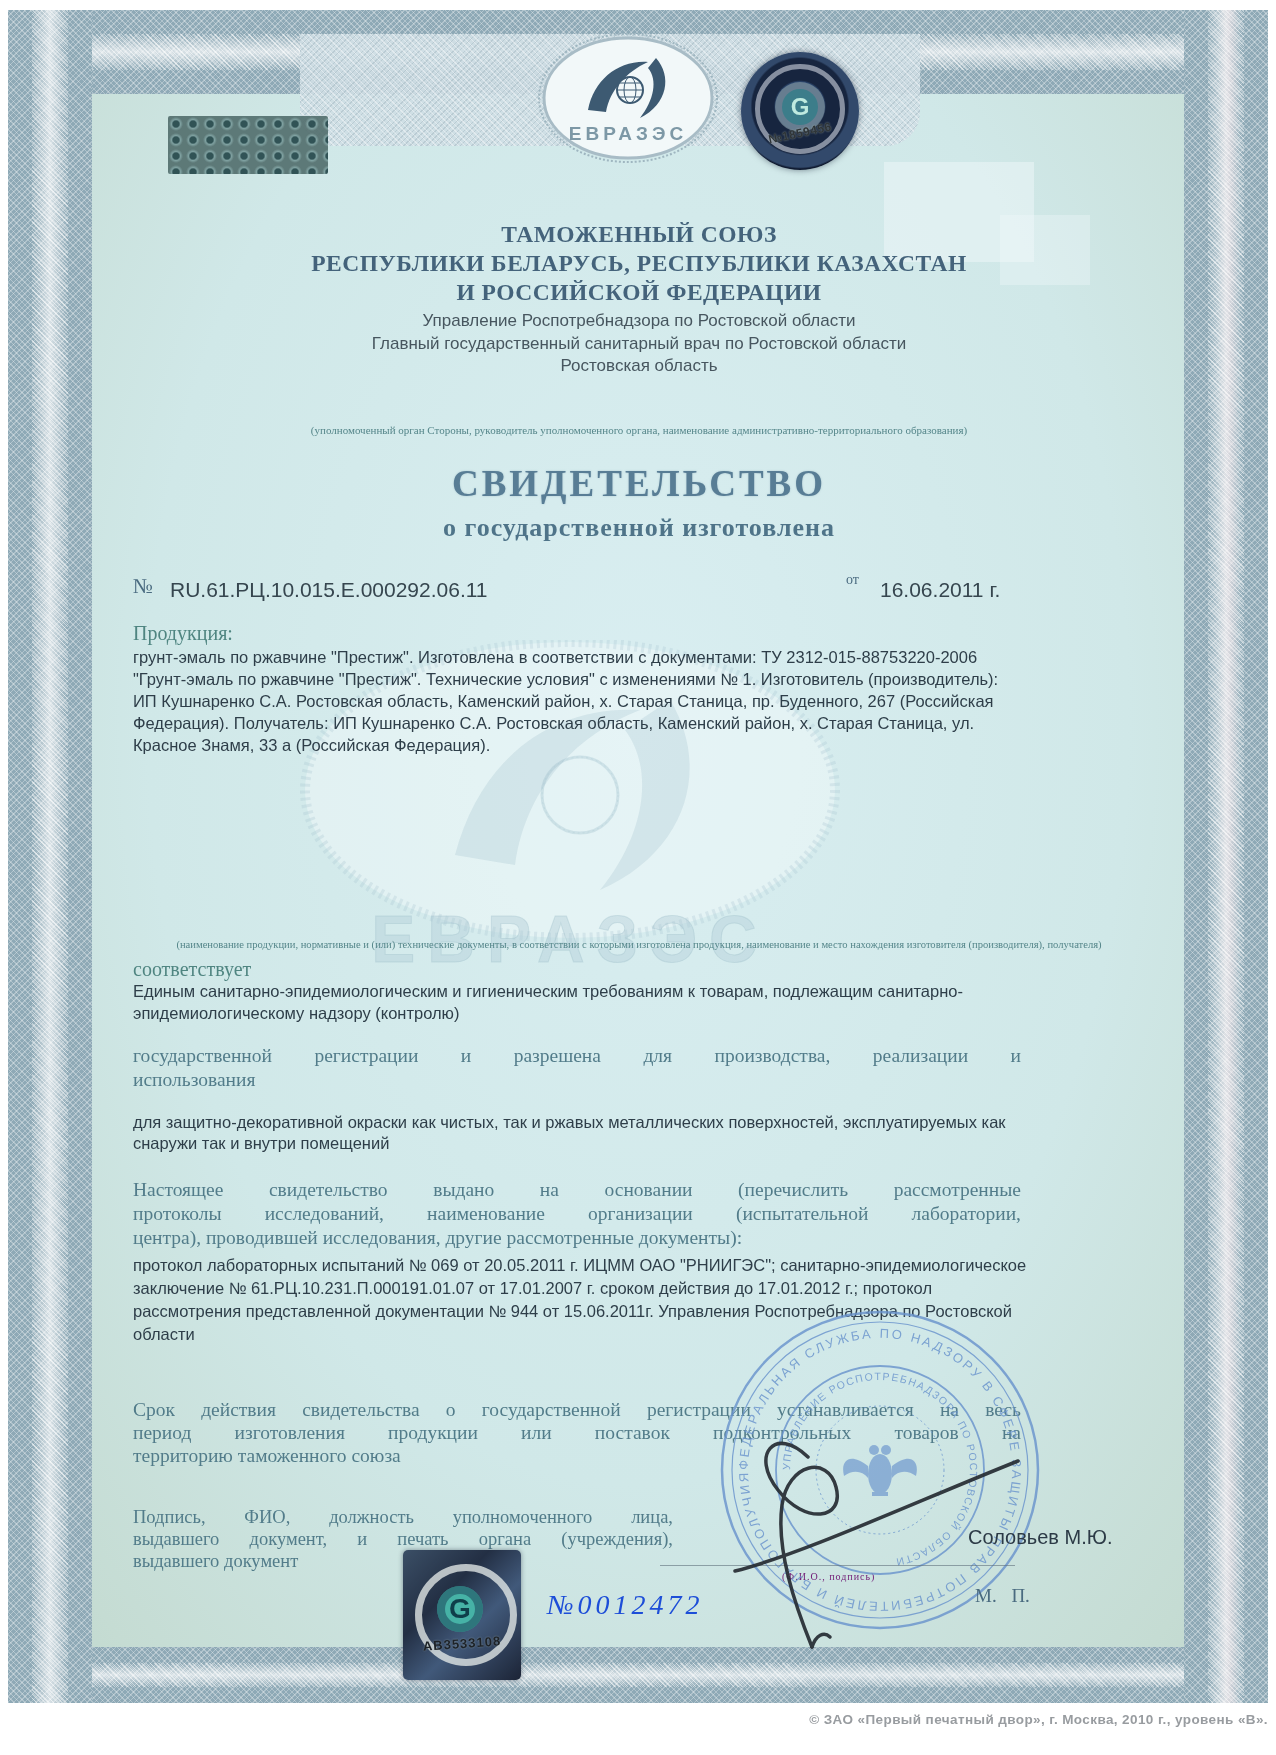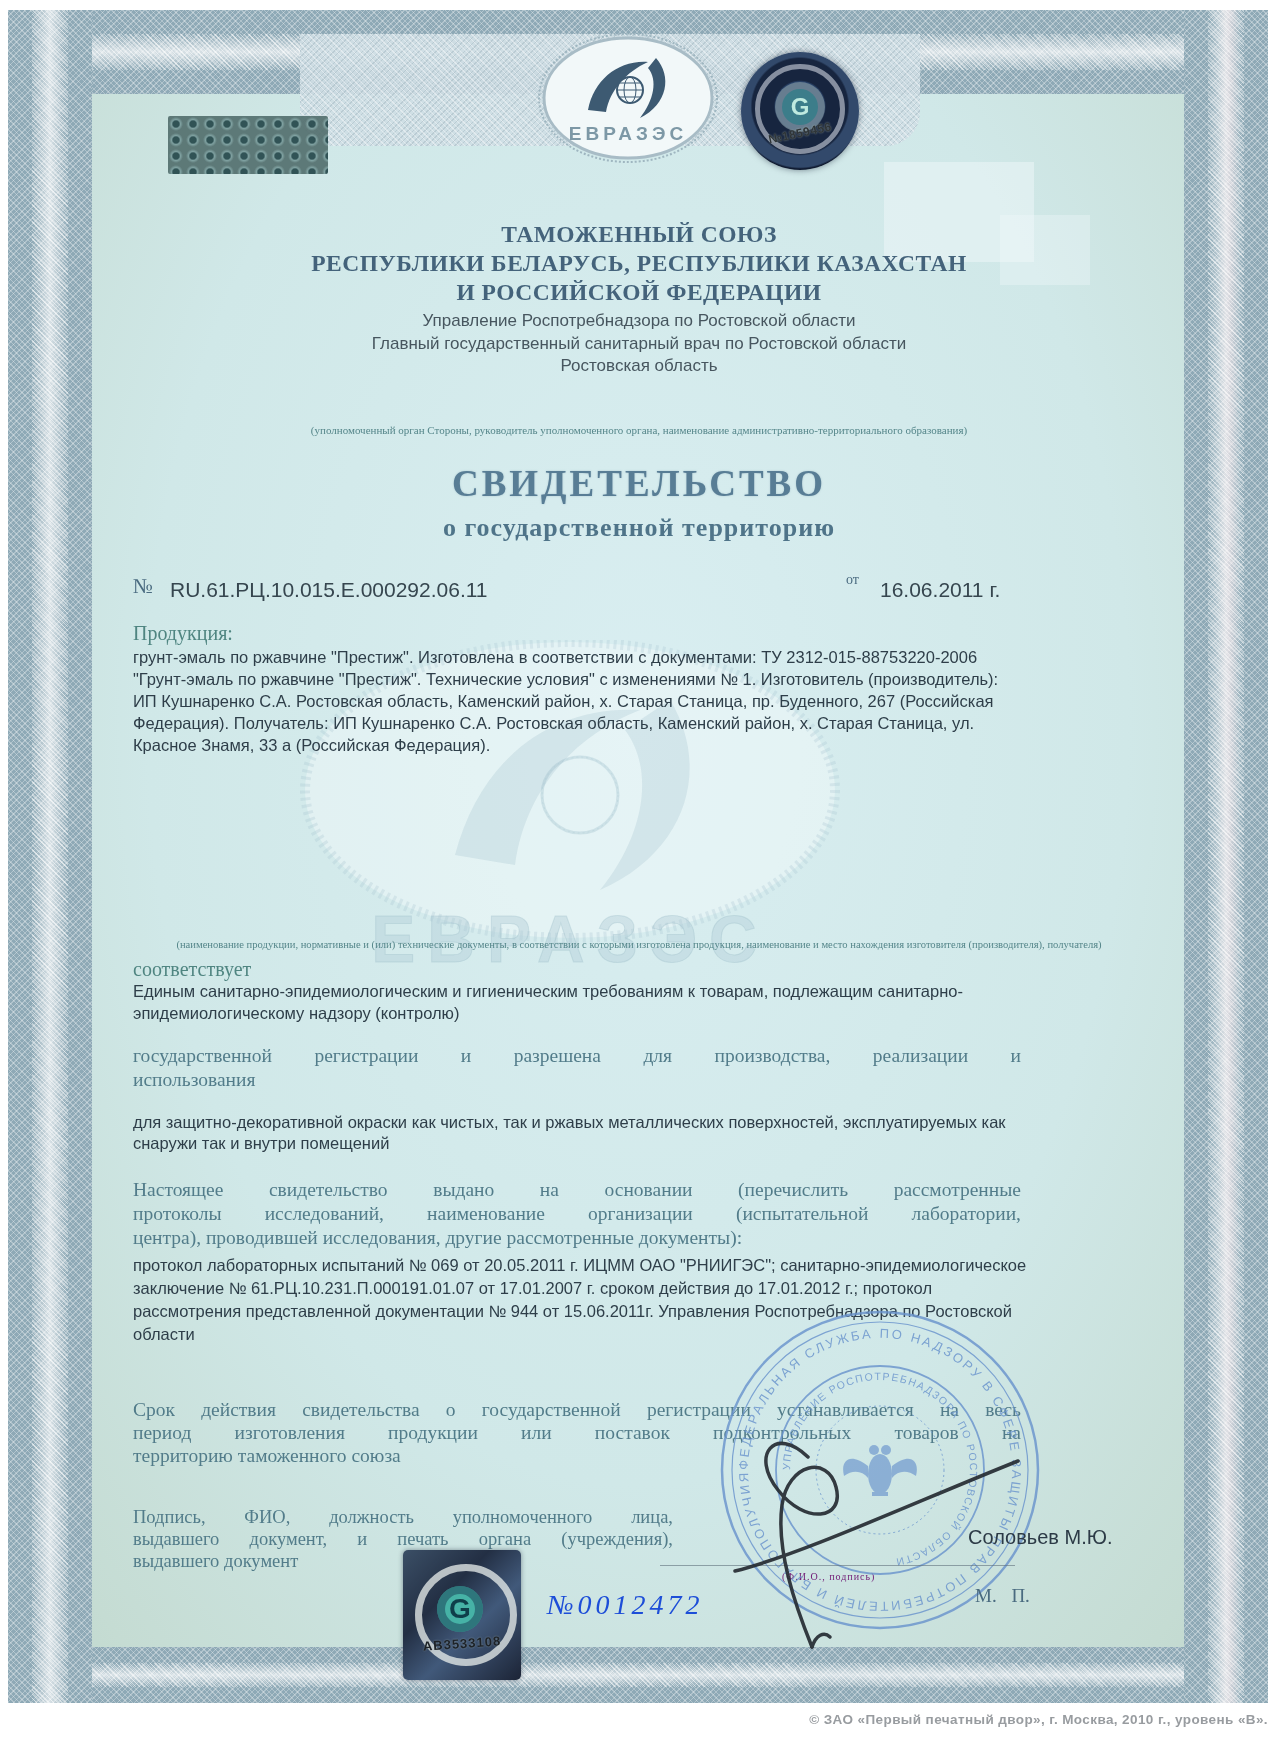--- a/index.html
+++ b/index.html
@@ -146,21 +146,21 @@
     <div>И РОССИЙСКОЙ ФЕДЕРАЦИИ</div>
   </div>
   <div class="hdr-org z5">
     <div>Управление Роспотребнадзора по Ростовской области</div>
     <div>Главный государственный санитарный врач по Ростовской области</div>
     <div>Ростовская область</div>
   </div>
   <div class="caption cap1 z5">(уполномоченный орган Стороны, руководитель уполномоченного органа, наименование административно-территориального образования)</div>
 
   <div class="serifhead title-main z5">СВИДЕТЕЛЬСТВО</div>
-  <div class="serifhead title-sub z5">о государственной территорию</div>
+  <div class="serifhead title-sub z5">о государственной изготовлена</div>
 
   <div class="no-sym z5">№</div>
   <div class="no-val z5">RU.61.РЦ.10.015.Е.000292.06.11</div>
   <div class="from-lbl z5">от</div>
   <div class="date-val z5">16.06.2011 г.</div>
 
   <div class="lbl z5" style="left:133px;top:622px;font-size:20px;">Продукция:</div>
   <div class="typed z5" style="left:133px;top:646px;width:892px;font-size:16.5px;line-height:22px;">грунт-эмаль по ржавчине "Престиж". Изготовлена в соответствии с документами: ТУ 2312-015-88753220-2006 "Грунт-эмаль по ржавчине "Престиж". Технические условия" с изменениями № 1. Изготовитель (производитель): ИП Кушнаренко С.А. Ростовская область, Каменский район, х. Старая Станица, пр. Буденного, 267 (Российская Федерация).  Получатель: ИП Кушнаренко С.А. Ростовская область, Каменский район, х. Старая Станица, ул. Красное Знамя, 33 а (Российская Федерация).</div>
 
   <div class="caption cap2 z5">(наименование продукции, нормативные и (или) технические документы, в соответствии с которыми изготовлена продукция, наименование и место нахождения изготовителя (производителя), получателя)</div>

